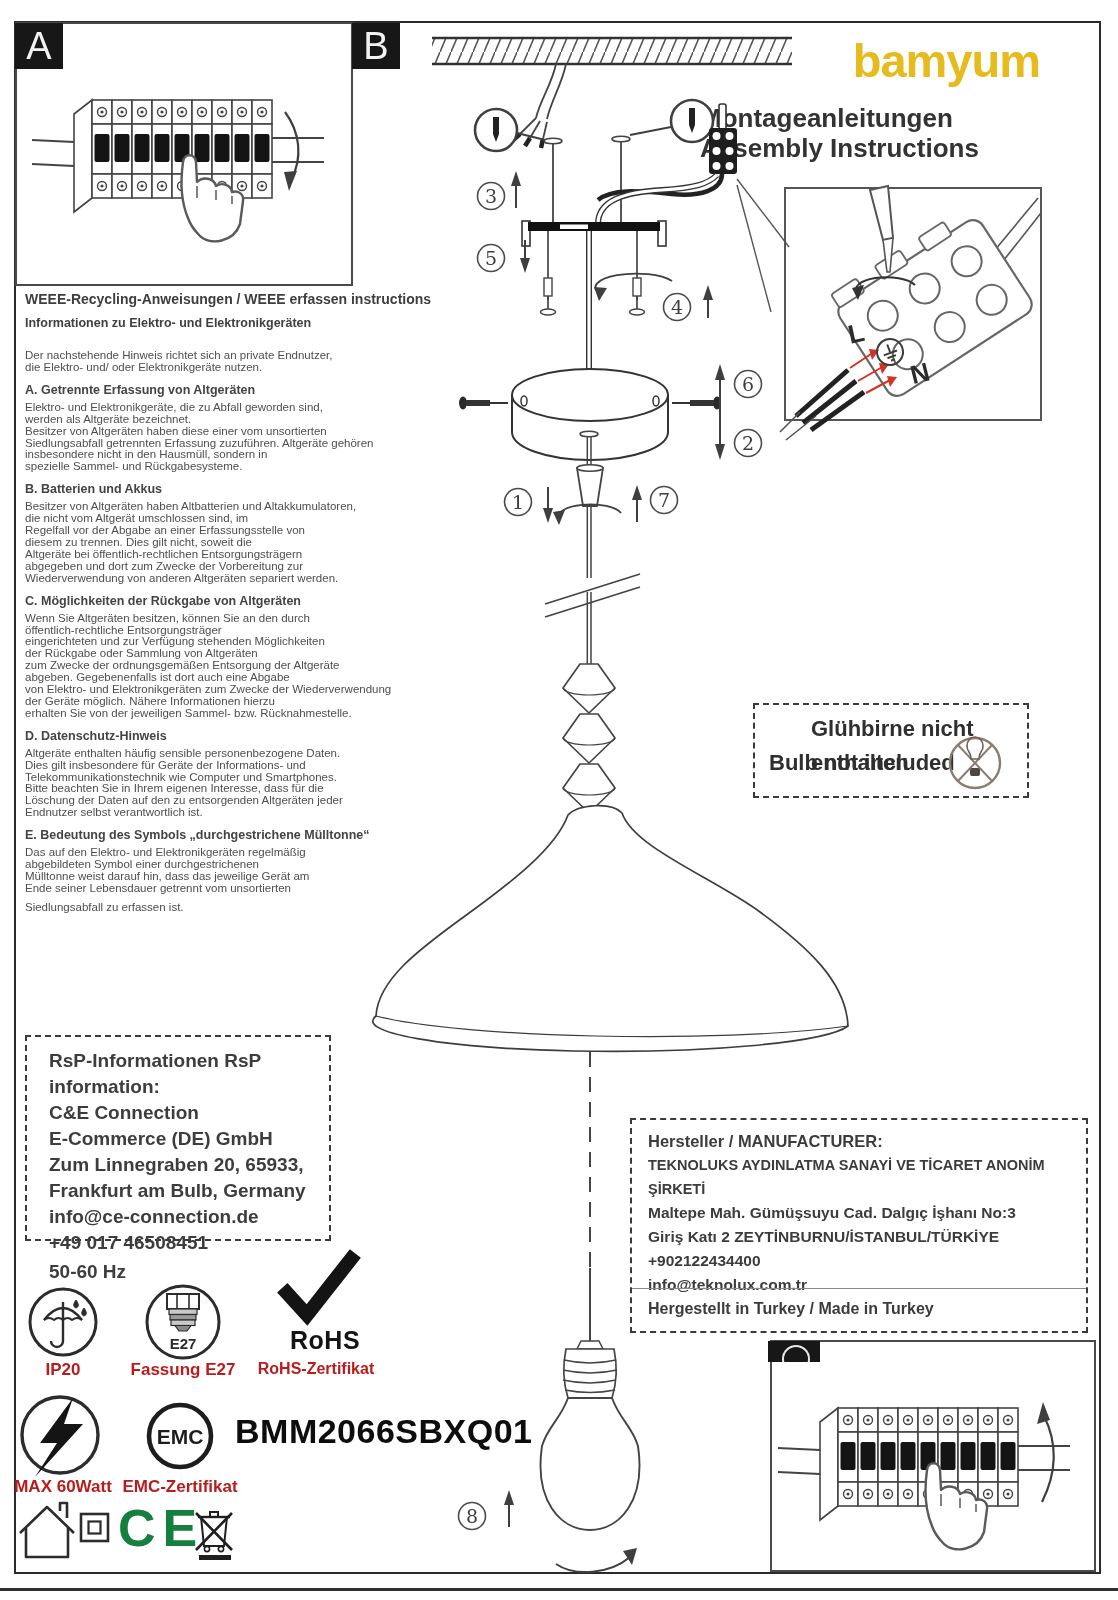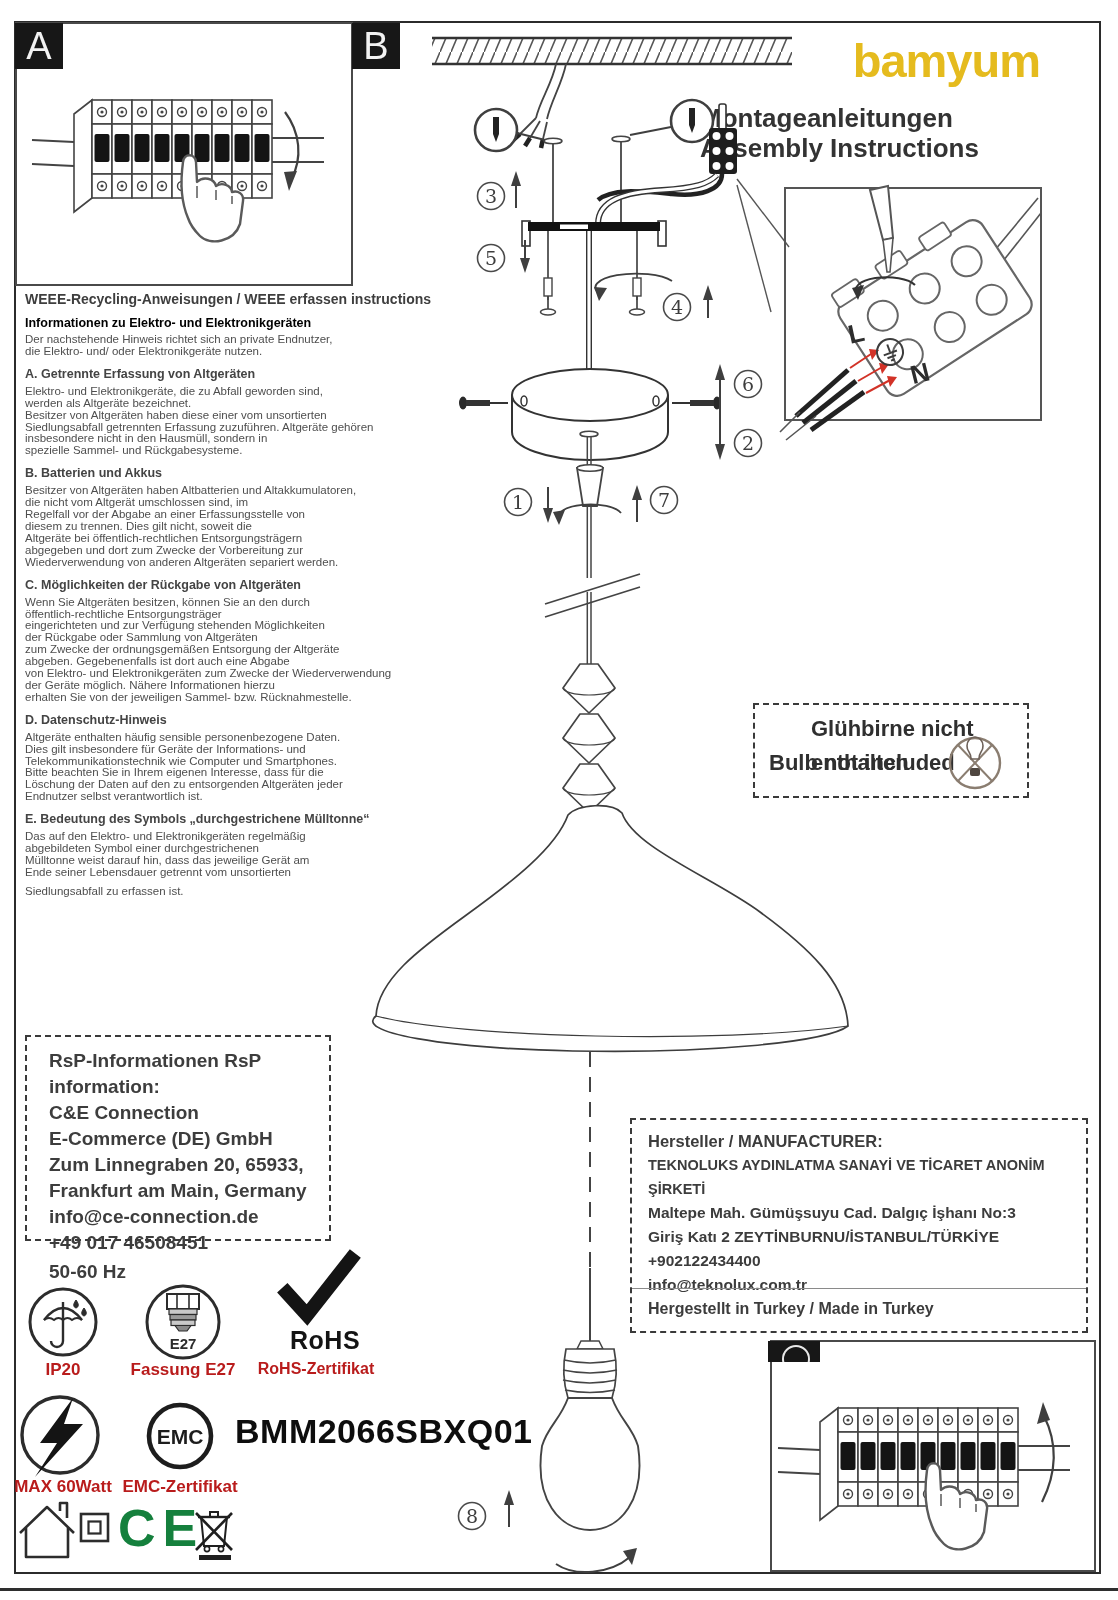--- a/index.html
+++ b/index.html
@@ -7,21 +7,21 @@
   .abs{position:absolute;}
   .frame{border:2px solid #2b2b2b;background:transparent;box-sizing:border-box;}
   .thinframe{border:2px solid #4a4a4a;background:transparent;box-sizing:border-box;}
   .dashedbox{border:2px dashed #3a3a3a;background:transparent;box-sizing:border-box;}
   .blacklabel{background:#171717;color:#f2f2f2;display:flex;align-items:center;justify-content:center;
     font-weight:300;font-size:38px;line-height:1;}
   .brand{font-size:47px;font-weight:700;color:#e5bb1e;letter-spacing:-1px;text-align:right;}
   .titles{font-size:26px;font-weight:700;color:#333;text-align:left;line-height:30px;}
   .weee{width:428px;color:#4e4e4e;}
   .weee-title{font-size:14px;font-weight:700;color:#3e3e3e;margin:0 0 9px 0;}
-  .weee-sub{font-size:12.5px;font-weight:700;margin:0 0 4px 0;color:#000000;}
+  .weee-sub{font-size:12.5px;font-weight:700;margin:0 0 20px 0;color:#404040;}
   .weee-h{font-size:12.5px;font-weight:700;margin:9px 0 5px 0;color:#444;}
   .weee-p{font-size:11.5px;line-height:11.9px;white-space:pre-line;margin:0 0 7px 0;font-weight:500;}
   .bulbnote-line{font-size:22px;font-weight:600;color:#2f2f2f;line-height:34px;}
   .rsp{font-size:19px;font-weight:600;color:#3d3d3d;line-height:26px;}
   .rsp .t{font-weight:700;}
   .man{color:#3c3c3c;}
   .man-title{font-size:16.5px;font-weight:700;line-height:24px;}
   .man-line{font-size:15.5px;font-weight:700;line-height:24px;}
   .man-made{font-size:16px;font-weight:700;}
   .badge-label{font-size:17px;font-weight:700;color:#b91c1c;text-align:center;}
@@ -106,21 +106,21 @@
   <div class="bulbnote-line" style="position:absolute;left:8px;top:7px;margin-left:48px;">Glühbirne nicht enthalten</div>
   <div class="bulbnote-line" style="position:absolute;left:14px;top:41px;">Bulb not included</div>
 </div>
 
 <div class="abs dashedbox rsp" style="left:25px;top:1035px;width:306px;height:206px;border-width:2.5px;">
   <div style="position:absolute;left:22px;top:11px;right:8px;">
     <div class="t">RsP-Informationen RsP information:</div>
     <div>C&amp;E Connection</div>
     <div>E-Commerce (DE) GmbH</div>
     <div>Zum Linnegraben 20, 65933,</div>
-    <div>Frankfurt am Main, Germany</div>
+    <div>Frankfurt am Bulb, Germany</div>
     <div>info@ce-connection.de</div>
     <div>+49 017 46508451</div>
     <div style="margin-top:3px;">50-60 Hz</div>
   </div>
 </div>
 
 <div class="abs dashedbox man" style="left:630px;top:1118px;width:458px;height:215px;border-width:2.5px;">
   <div style="position:absolute;left:16px;top:9px;right:6px;">
     <div class="man-title">Hersteller / MANUFACTURER:</div>
     <div class="man-line" style="font-size:14.5px;">TEKNOLUKS AYDINLATMA SANAYİ VE TİCARET ANONİM ŞİRKETİ</div>

